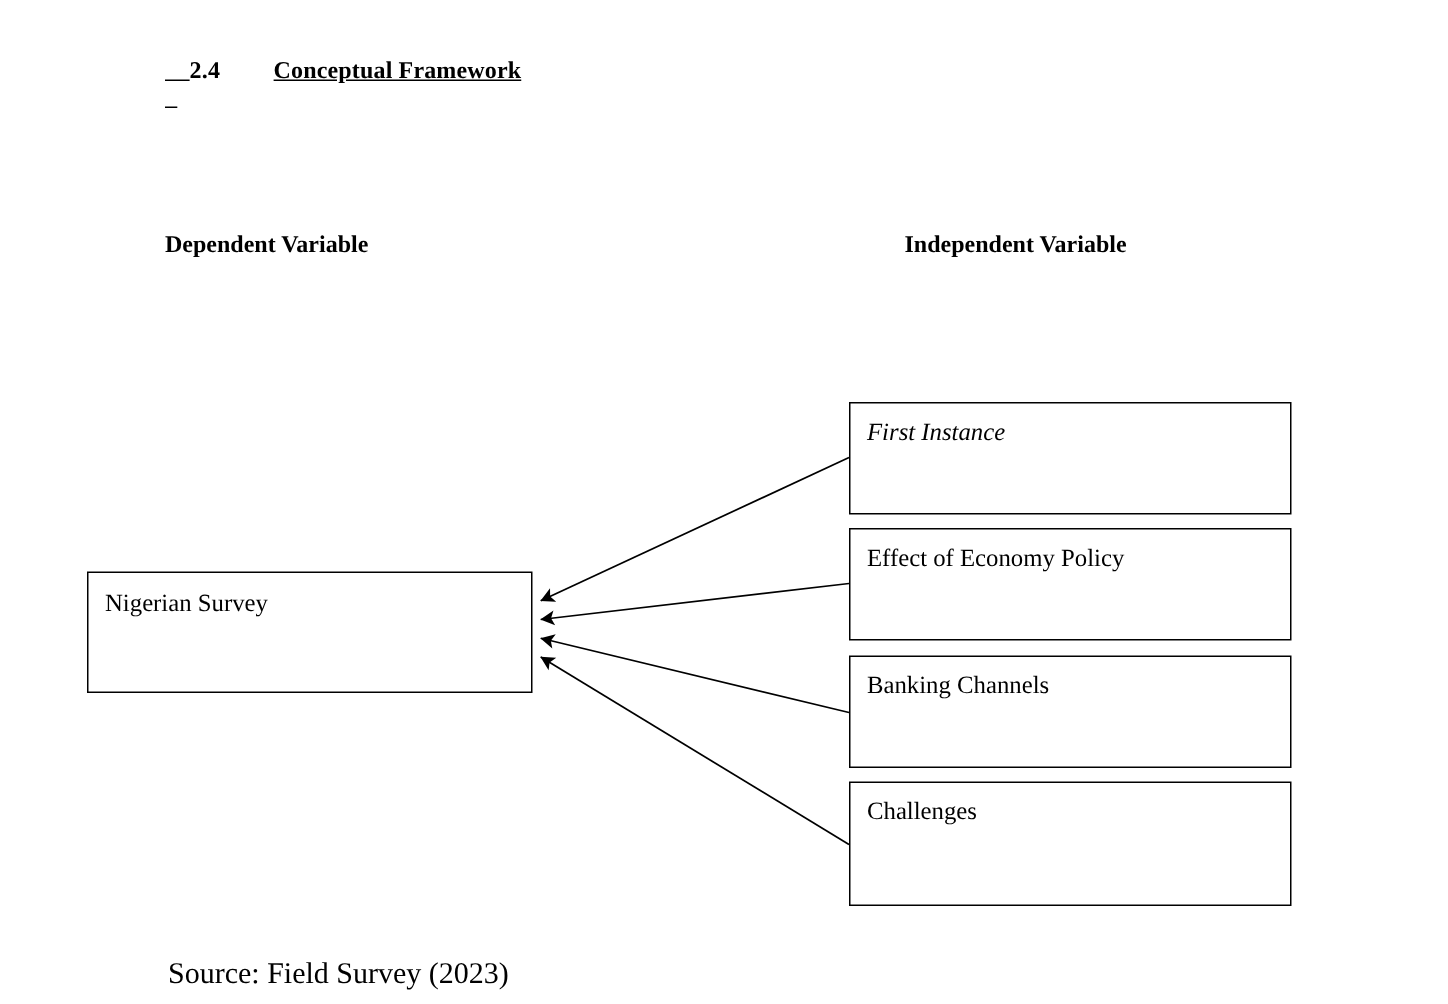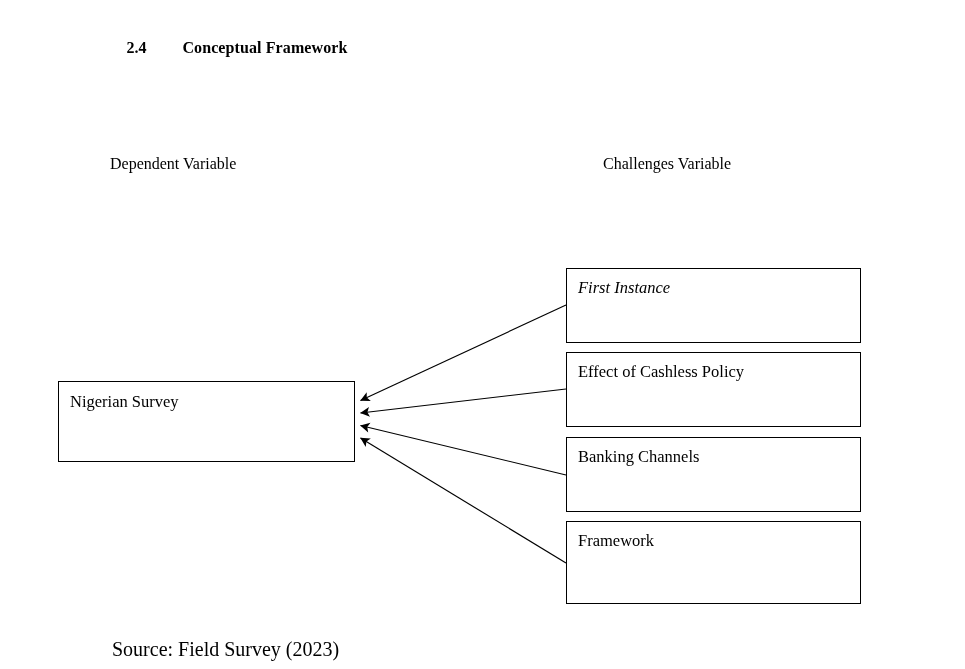--- a/index.html
+++ b/index.html
@@ -21,30 +21,31 @@
 
   
   .section-heading {
     position: absolute;
     left: 110px;
     top: 21px;
     font-size: 16px;
     font-weight: bold;
     letter-spacing: 0.1px;
     white-space: pre;
+    text-decoration: underline;
   }
   .section-heading .num {
     display: inline-block;
     width: 56px;
   }
 
   .col-label {
     position: absolute;
     font-size: 16px;
-    font-weight: normal;
+    font-weight: bold;
     white-space: nowrap;
   }
   .col-label.dependent  { left: 110px; top: 155px; }
   .col-label.independent{ left: 603px; top: 155px; }
 
   
   .node-box {
     position: absolute;
     box-sizing: border-box;
     border: 1px solid #000000;
@@ -101,21 +102,21 @@
 </head>
 <body>
 
 <div id="page">
 
   <div class="section-heading">
     <span class="num">2.4</span><span>Conceptual Framework</span>
   </div>
 
   <div class="col-label dependent">Dependent Variable</div>
-  <div class="col-label independent">Challenges Variable</div>
+  <div class="col-label independent">Independent Variable</div>
 
   <svg id="connectors" viewBox="0 0 965 669" xmlns="http://www.w3.org/2000/svg">
     <defs>
       <marker id="ah" markerWidth="11" markerHeight="11" refX="9.5" refY="5.5" orient="auto" markerUnits="userSpaceOnUse">
         <path d="M 9.8 5.5 L 0.4 0.6 L 2.6 5.5 L 0.4 10.4 Z" fill="#000000"></path>
       </marker>
     </defs>
 
     <g stroke="#000000" stroke-width="1.15" fill="none" marker-end="url(#ah)">
       <line x1="566" y1="305" x2="360.5" y2="400.5"></line>
@@ -126,24 +127,24 @@
   </svg>
 
   <div class="node-box node-dependent">
     <span class="node-label">Nigerian Survey</span>
   </div>
 
   <div class="node-box node-ind-0">
     <span class="node-label">First Instance</span>
   </div>
   <div class="node-box node-ind-1">
-    <span class="node-label">Effect of Cashless Policy</span>
+    <span class="node-label">Effect of Economy Policy</span>
   </div>
   <div class="node-box node-ind-2">
     <span class="node-label">Banking Channels</span>
   </div>
   <div class="node-box node-ind-3">
-    <span class="node-label">Framework</span>
+    <span class="node-label">Challenges</span>
   </div>
 
   <div class="source-caption">Source: Field Survey (2023)</div>
 
 </div>
 
 </body></html>

